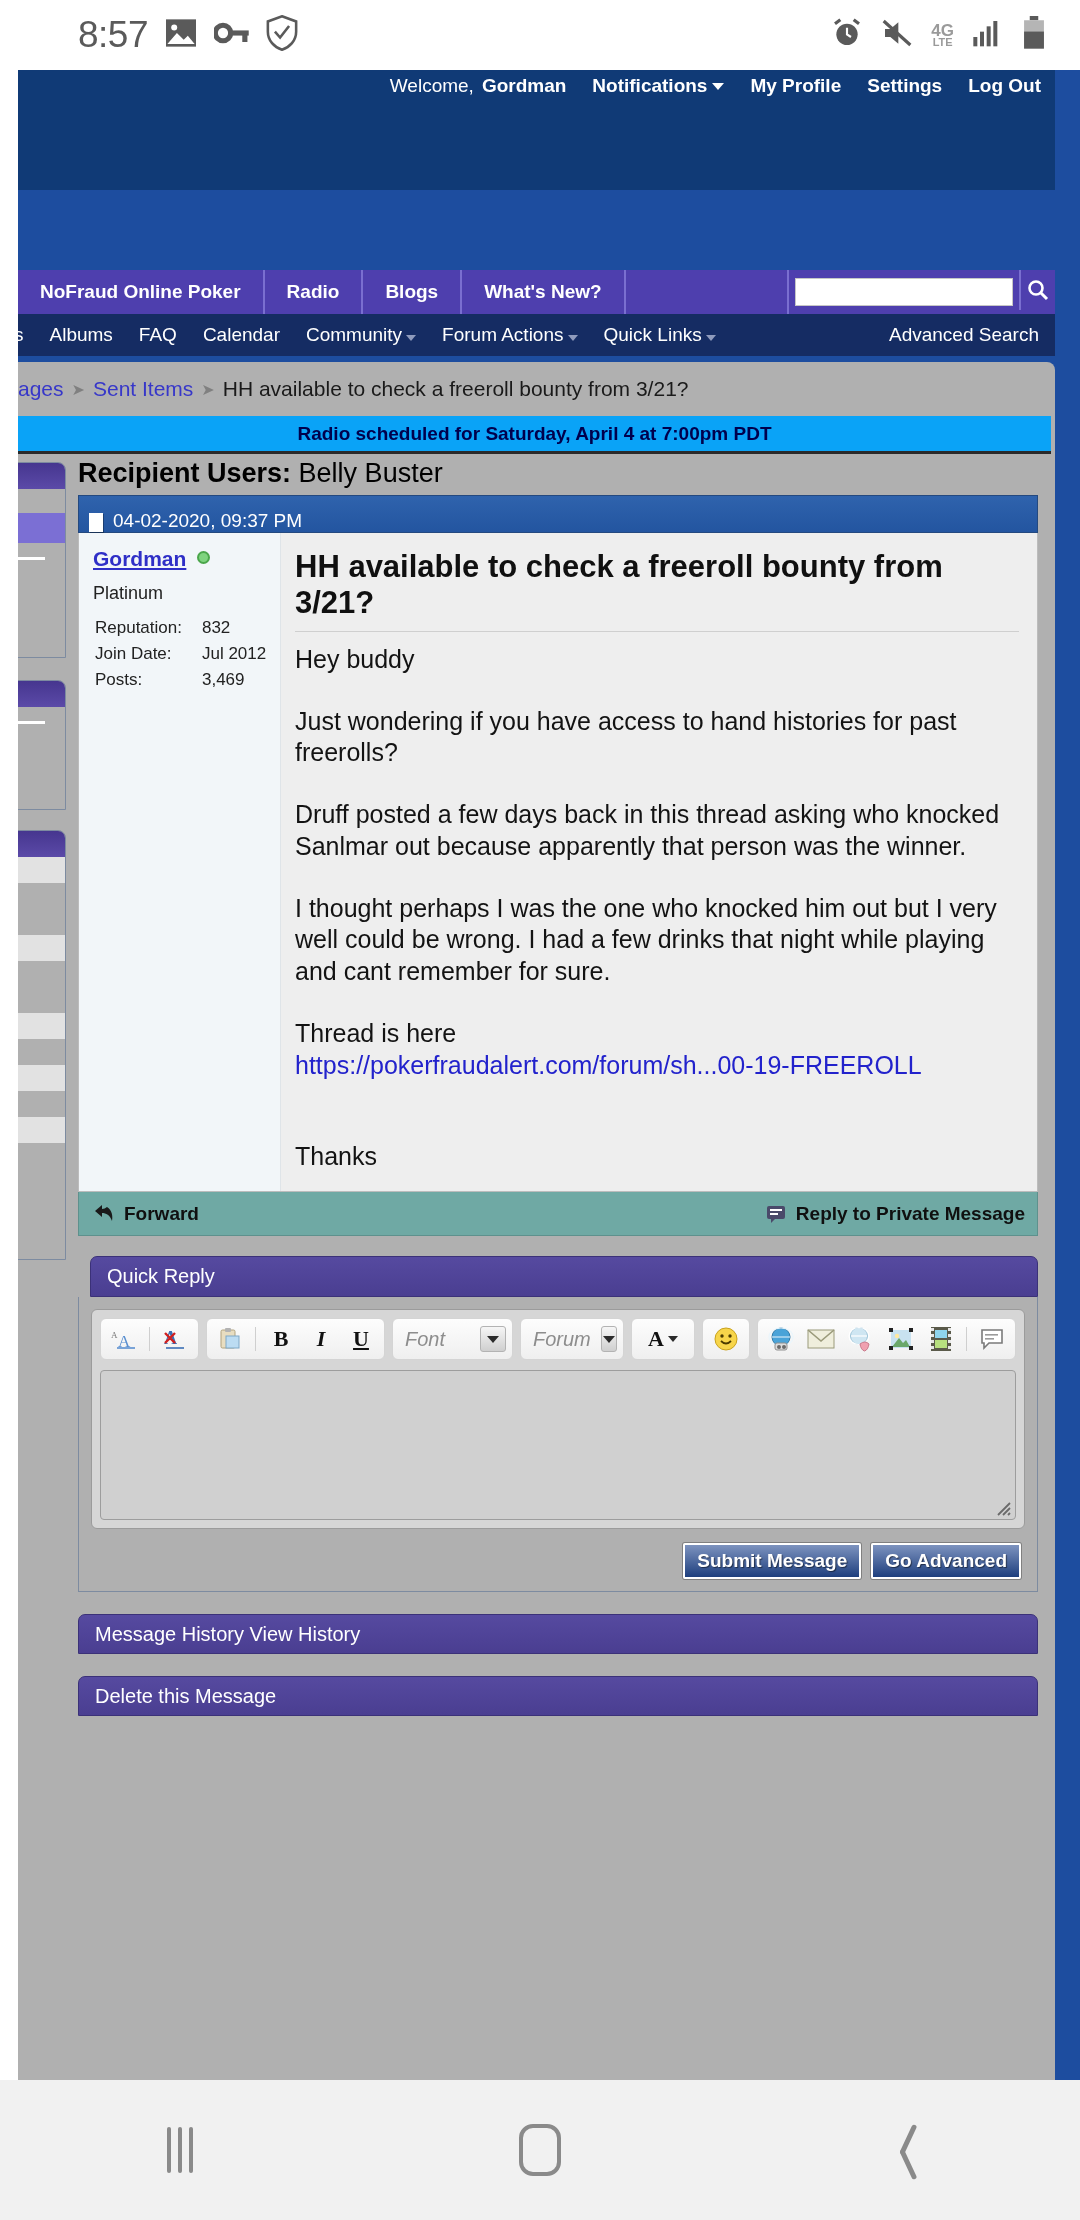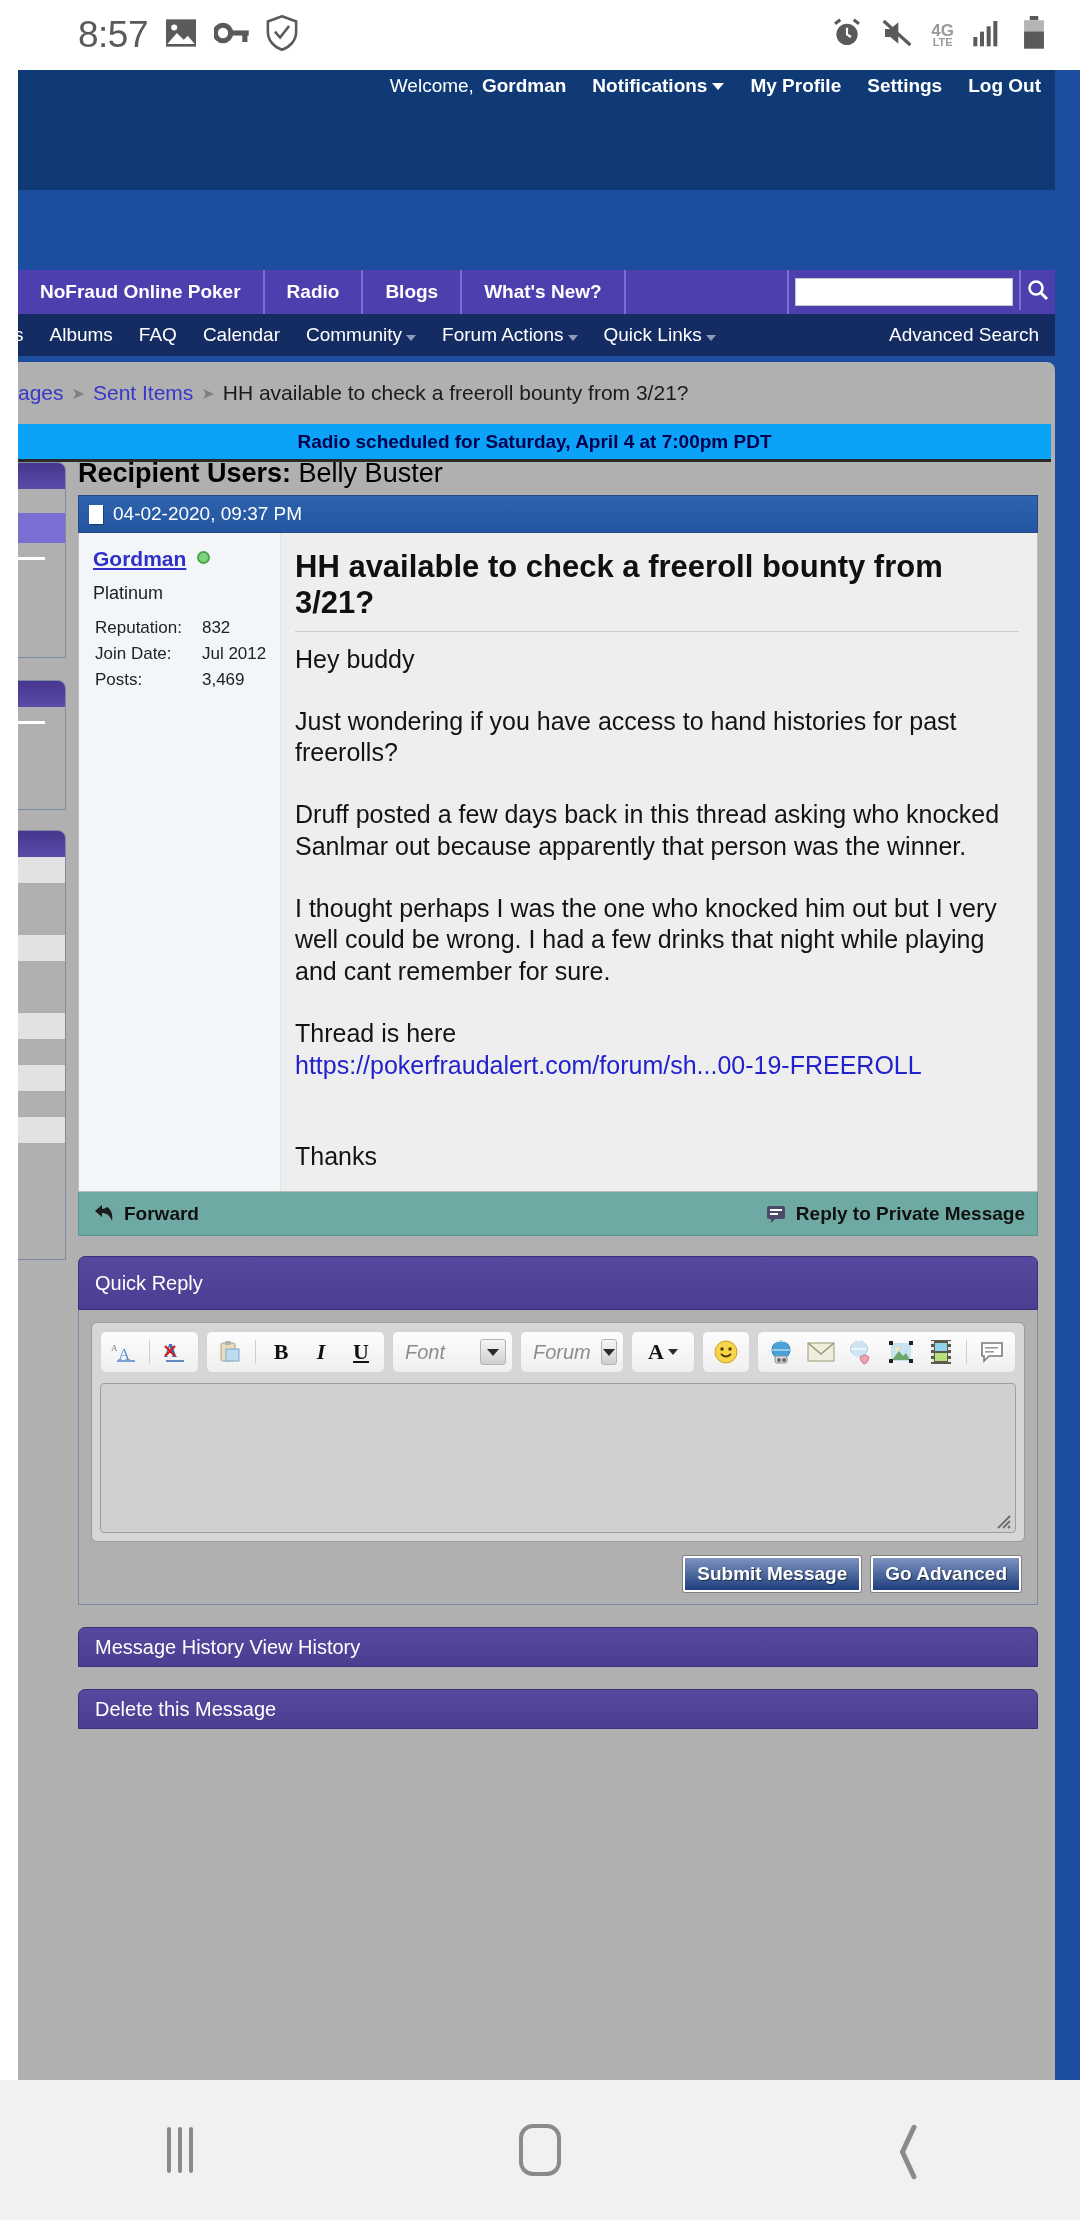--- a/index.html
+++ b/index.html
@@ -82,21 +82,21 @@
     border-top:6px solid #8f9bbd; margin-left:4px;
   }
   .advsearch { position:absolute; right: 16px; font-size: 19px; }
 
   
   .content {
     position: absolute; top: 292px; left: 0; width: 1037px; height: 1788px;
     background: #b0b0b0; border-top-right-radius: 8px;
   }
   .breadcrumb {
-    height: 62px; display:flex; align-items:center; padding-left: 0px;
+    height: 54px; display:flex; align-items:center; padding-left: 0px;
     font-size: 21px; color: #1a1a1a; gap: 8px;
   }
   .breadcrumb a { color: #3737c9; text-decoration: none; }
   .bc-arrow { color:#808080; font-size: 16px; }
 
   .noticebar {
     margin: 0 4px 0 0; height: 38px; background: #0aa3f7;
     display:flex; align-items:center; justify-content:center;
     color: #00004d; font-weight: bold; font-size: 19px;
     border-bottom: 3px solid #2a2a2a;
@@ -111,21 +111,21 @@
   .zebra-row { height:26px; background:#e2e2e2; }
   .zebra-row.alt { background:#b0b0b0; }
 
   
   .msgwrap { position:absolute; left:60px; top:96px; width: 960px; }
   .recipients { font-size: 27px; color:#000000; margin-bottom: 6px; }
   .recipients b { font-weight: bold; }
 
   .msgheader {
     height: 38px; background: linear-gradient(#2f63ad,#2355a0);
-    display:flex; align-items:center; padding-left: 10px; gap:10px;
+    display:flex; align-items:flex-end; padding-left: 10px; gap:10px;
     color:#ffffff; font-size:19px; border:1px solid #24497f;
   }
   .doc-icon { width:14px;height:19px;background:#ffffff;
               box-shadow: 1px 1px 0 rgba(0,0,0,.3); position:relative;}
 
   .msgbody { display:flex; background:#eeeeee; border:1px solid #bcbcbc; border-top:none;}
   .msgside {
     width: 202px; background:#f2f6f9; padding: 14px 0 0 14px; flex-shrink:0;
     border-right: 1px solid #dfe4e8;
   }
@@ -152,24 +152,25 @@
   .msgfooter {
     height: 44px; background:#6fa9a4; border:1px solid #5e918d; border-top:none;
     display:flex; align-items:center; justify-content:space-between;
     padding: 0 12px 0 14px; font-size:19px; color:#101010; font-weight:bold;gap:20px;
   }
   .msgfooter .fitem { display:flex; align-items:center; gap:9px; }
 
   
   .qrbox { margin-top: 20px; }
   .qrhead {
-    height: 54px; background: linear-gradient(#564aa0,#4a3e91);
+    height: 41px; background: linear-gradient(#564aa0,#4a3e91);
     border-radius: 7px 7px 0 0; display:flex; align-items:center;
     padding-left: 16px; color:#ffffff; font-size:20px;
     border:1px solid #3b3178;
+    margin-left:12px;
   }
   .qrbodyouter { background:#b0b0b0; border:1px solid #7d8ba0; border-top:none; padding:12px; }
   .editor { background:#d6d6d6; border:1px solid #9b9b9b; border-radius:6px; padding:8px; }
   .toolbar { display:flex; align-items:center; gap:7px; flex-wrap: nowrap; }
   .tgrp {
     background: linear-gradient(#fdfdfd,#efefef); border:1px solid #d4d4d4;
     border-radius:6px; height:42px; display:flex; align-items:center;
     padding: 0 8px; gap: 10px;
   }
   .tbtn { width:30px;height:30px; display:flex;align-items:center;justify-content:center;

